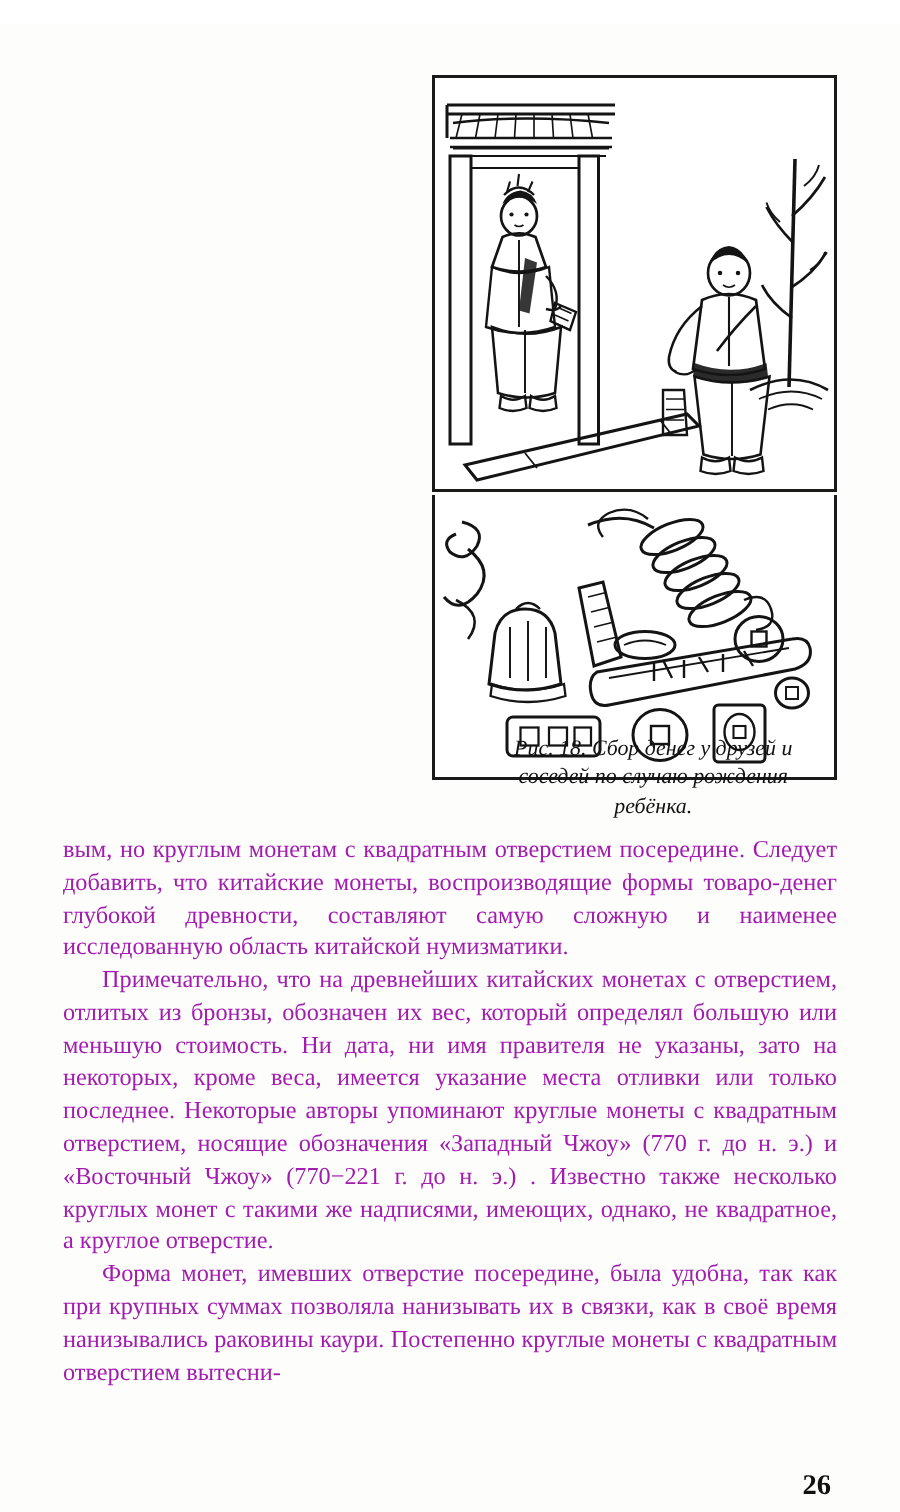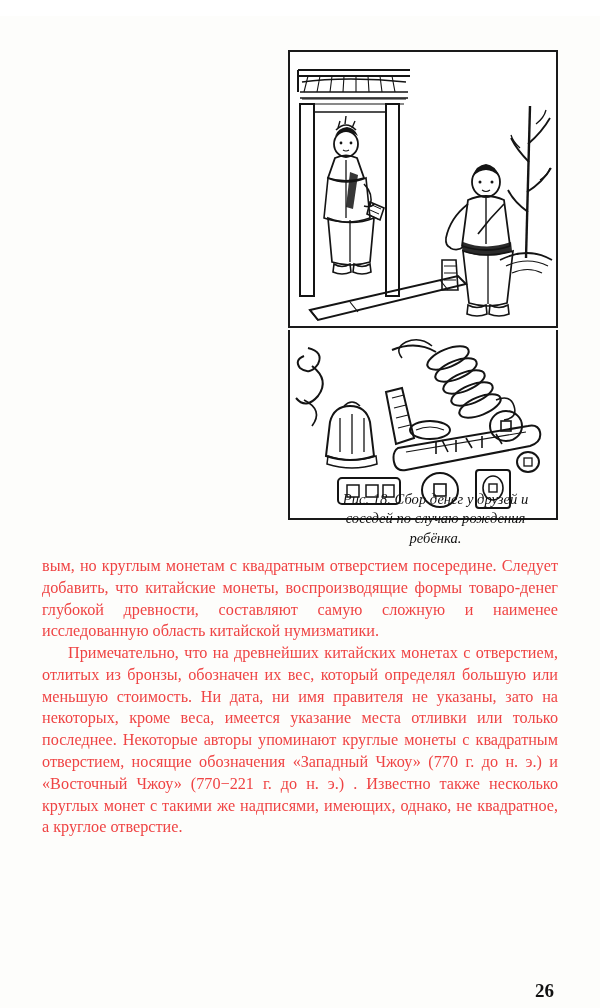--- a/index.html
+++ b/index.html
@@ -65,21 +65,21 @@
   
   .body-text {
     position: absolute;
     left: 42px;
     top: 540px;
     width: 516px;
     font-size: 16.2px;
     line-height: 1.345;
     text-align: justify;
     text-justify: inter-word;
-    color: #ef4444;
+    color: #a21caf;
   }
   .body-text p {
     margin: 0;
     text-indent: 26px;
   }
   .body-text p.no-indent {
     text-indent: 0;
   }
 
   .page-number {
@@ -265,16 +265,17 @@
         </g>
       </svg>
     </div>
 
     <div class="fig-caption">Рис. 18. Сбор денег у друзей и соседей по случаю рождения ребёнка.</div>
   </div>
 
   <div class="body-text">
     <p class="no-indent">вым, но круглым монетам с квадратным отверстием посередине. Следует добавить, что китайские монеты, воспроизводящие формы товаро-денег глубокой древности, составляют самую сложную и наименее исследованную область китайской нумизматики.</p>
     <p>Примечательно, что на древнейших китайских монетах с отверстием, отлитых из бронзы, обозначен их вес, который определял большую или меньшую стоимость. Ни дата, ни имя правителя не указаны, зато на некоторых, кроме веса, имеется указание места отливки или только последнее. Некоторые авторы упоминают круглые монеты с квадратным отверстием, носящие обозначения «Западный Чжоу» (770 г. до н. э.) и «Восточный Чжоу» (770−221 г. до н. э.) . Известно также несколько круглых монет с такими же надписями, имеющих, однако, не квадратное, а круглое отверстие.</p>
+    <p>Форма монет, имевших отверстие посередине, была удобна, так как при крупных суммах позволяла нанизывать их в связки, как в своё время нанизывались раковины каури. Постепенно круглые монеты с квадратным отверстием вытесни-</p>
   </div>
 
   <div class="page-number">26</div>
 </div>
 
 </body></html>

